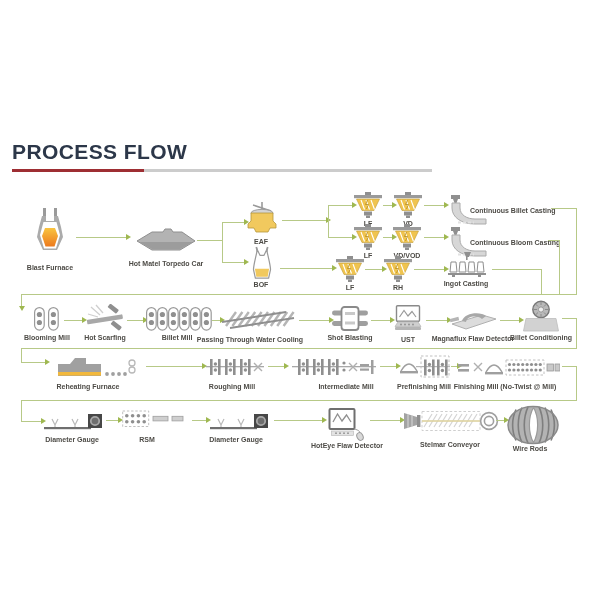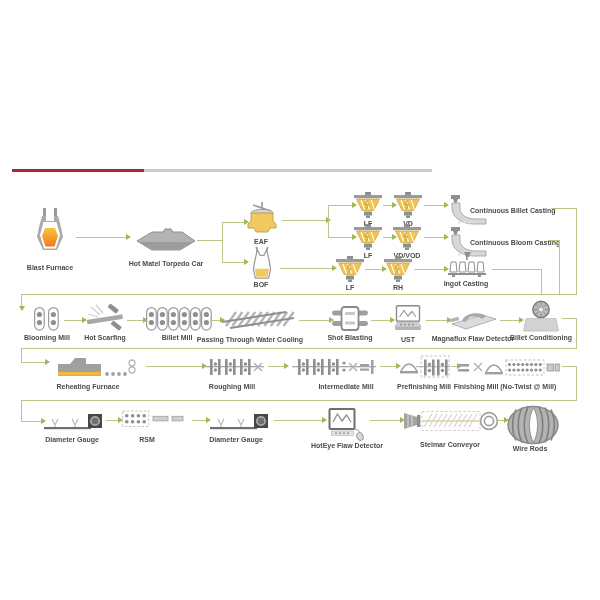--- a/index.html
+++ b/index.html
@@ -57,20 +57,21 @@
       <g id="dome">
         <path d="M1,14 Q9,0 17,14" fill="#fff" stroke="#9f9f9f" stroke-width="1.5"></path>
         <rect x="0" y="14" width="18" height="2.4" fill="#9f9f9f"></rect>
       </g>
       <g id="xmark">
         <path d="M0,0 L8,8 M8,0 L0,8" stroke="#b0b0b0" stroke-width="1.4"></path>
       </g>
     </defs>
   </svg>
 
+  <div class="title" style="left:12px;top:140px;">PROCESS FLOW</div>
   <div class="uline-red" style="left:12px;top:169px;width:132px;"></div>
   <div class="uline-gray" style="left:144px;top:169px;width:288px;"></div>
 
   <div class="node" style="left:33px;top:208px;">
     <svg width="34" height="52" viewBox="0 0 34 52">
       <rect x="10" y="0" width="3" height="9" fill="#9a9a9a"></rect>
         <rect x="21" y="0" width="3" height="9" fill="#9a9a9a"></rect>
       <path d="M9,8 L13,8 L13,13 L21,13 L21,8 L25,8 L28,19 L30,29 L24,42 L10,42 L4,29 L6,19 Z" fill="#ababab"></path>
       <path d="M10.5,14 L23.5,14 L27,27 L23,40.5 L11,40.5 L7,27 Z" fill="#fff"></path>
       <path d="M12,20 L22,20 L25,28 L21.5,38.5 L12.5,38.5 L9,28 Z" fill="url(#melt)"></path>

